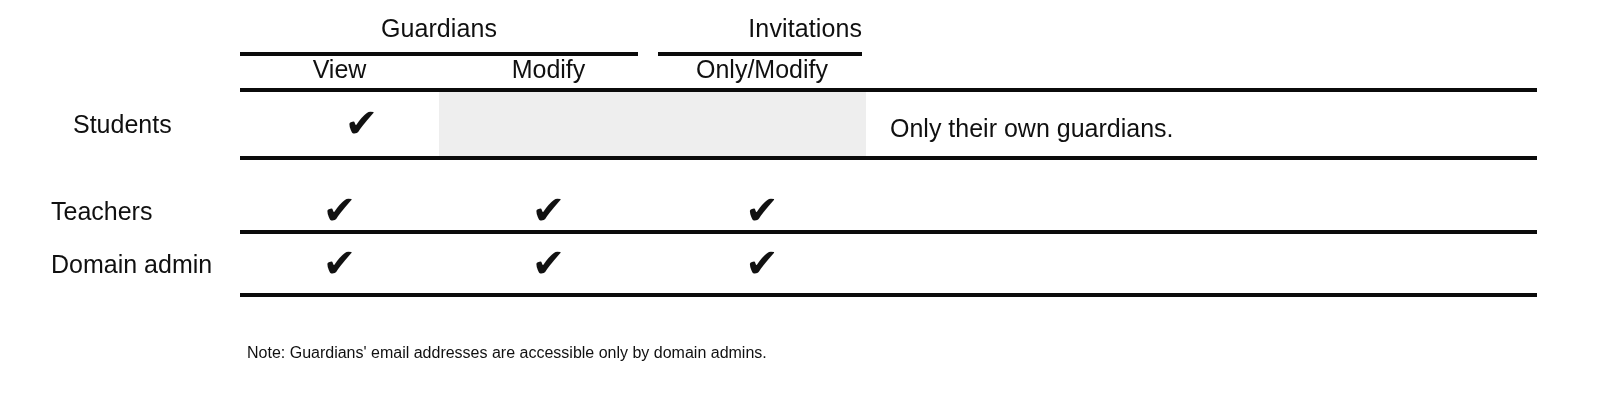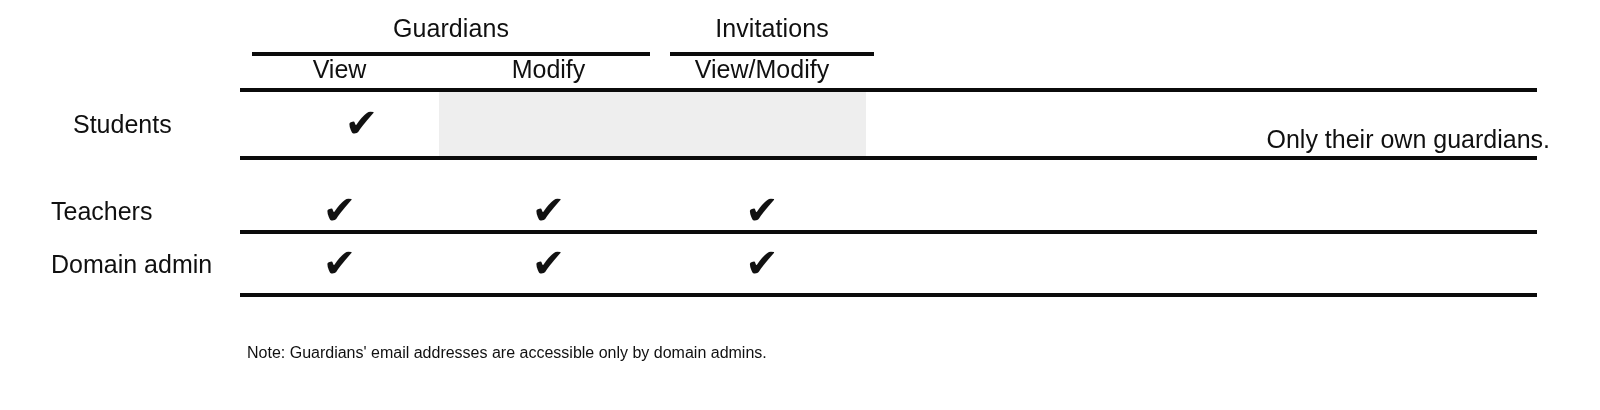--- a/index.html
+++ b/index.html
@@ -22,35 +22,35 @@
     position: relative;
     width: 1600px;
     height: 410px;
     background: #ffffff;
   }
 
   
   .group-head {
     position: absolute;
     top: 12px;
-    left: 252px;
+    left: 240px;
     width: 1297px;
     height: 36px;
   }
   .group-label {
     position: absolute;
     top: 0;
     text-align: center;
     font-size: 25px;
     line-height: 32px;
     letter-spacing: .1px;
     white-space: nowrap;
   }
   .group-guardians   { left: 0px;   width: 398px; }
-  .group-invitations { left: 418px; width: 204px; }
+  .group-invitations { left: 418px; width: 204px; text-align: right; }
 
   .group-rule {
     position: absolute;
     top: 40px;
     height: 4px;
     background: #0b0b0b;
   }
   .rule-guardians   { left: 0px;   width: 398px; }
   .rule-invitations { left: 418px; width: 204px; }
 
@@ -136,26 +136,25 @@
     line-height: 1;
     color: #111111;
     font-family: "DejaVu Sans", sans-serif;
     transform: translateY(-1px);
   }
   .check.empty { visibility: hidden; }
 
   .cell-desc {
     position: absolute;
     left: 868px;
-    top: 15px;
+    top: 4px;
     width: 660px;
     height: 100%;
     display: flex;
     align-items: center;
-    justify-content: flex-end;
   }
   .cell-desc .desc-text {
     font-size: 25px;
     line-height: 32px;
   }
 
   
   .note {
     position: absolute;
     left: 247px;
@@ -173,21 +172,21 @@
   <div class="group-head">
     <div class="group-label group-guardians">Guardians</div>
     <div class="group-label group-invitations">Invitations</div>
     <div class="group-rule rule-guardians"></div>
     <div class="group-rule rule-invitations"></div>
   </div>
 
   <div class="sub-head">
     <div class="sub-label sub-modify">Modify</div>
     <div class="sub-label sub-view">View</div>
-    <div class="sub-label sub-viewmodify">View/Modify</div>
+    <div class="sub-label sub-viewmodify">Only/Modify</div>
   </div>
 
   <div class="hrule hrule-1"></div>
   <div class="hrule hrule-2"></div>
   <div class="hrule hrule-3"></div>
   <div class="hrule hrule-4"></div>
 
   <div class="shade-cell"></div>
 
   <div class="row row-students">

